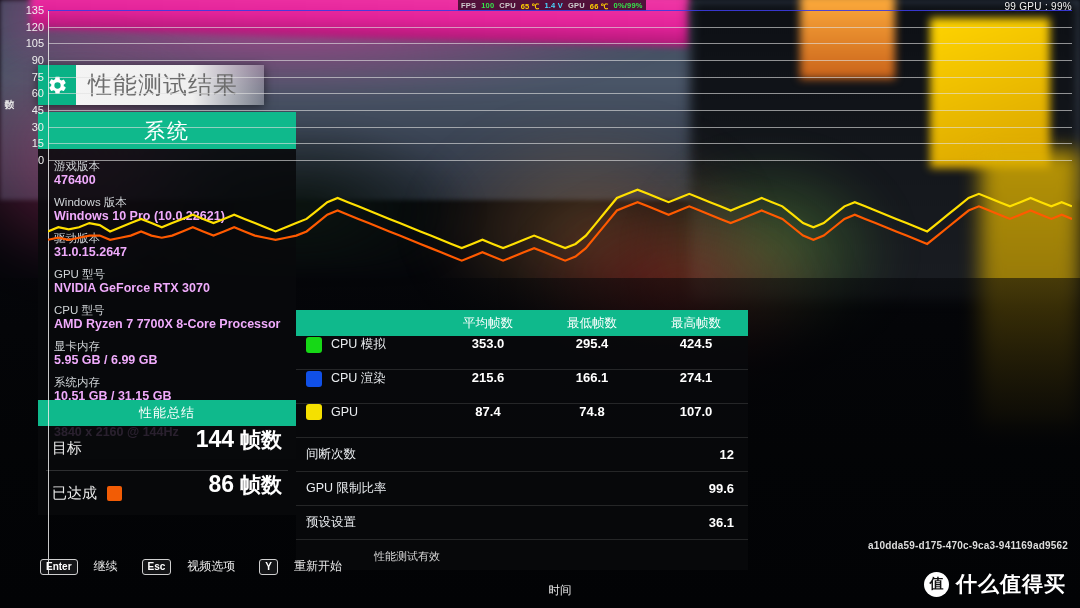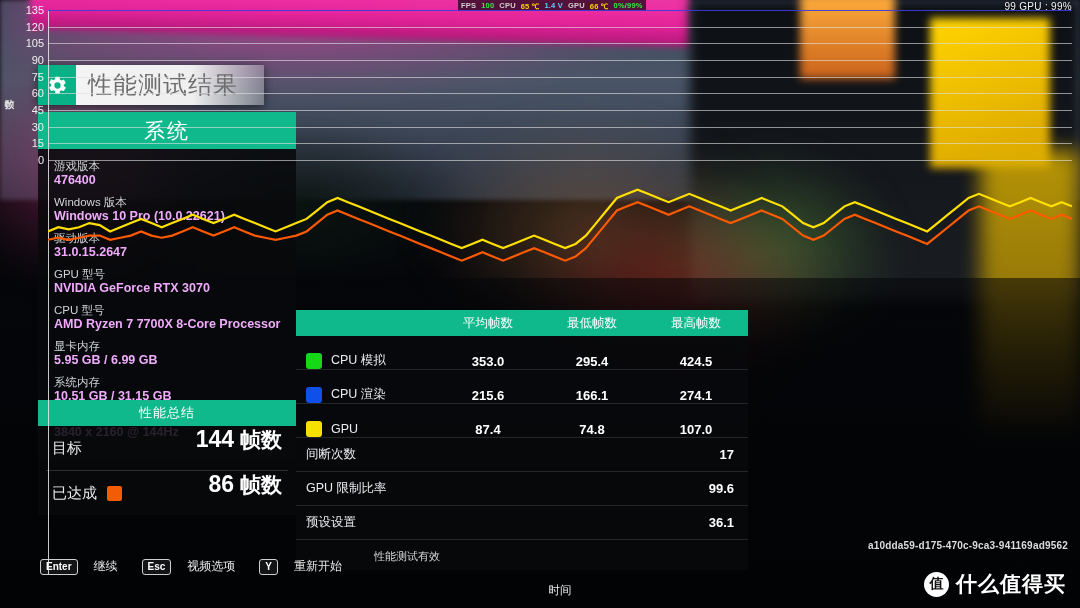--- a/index.html
+++ b/index.html
@@ -143,21 +143,21 @@
   .gl{position:absolute;left:0;right:0;height:1px;background:rgba(225,225,225,.62);}
   .axis-l{position:absolute;left:0;top:0;bottom:0;width:1px;background:rgba(235,235,235,.85);}
   .xlab{position:absolute;left:48px;right:8px;bottom:10px;text-align:center;font-size:11.5px;color:#efefef;}
 
   
   #stats-panel{left:296px;top:310px;width:452px;}
   #stats-panel .bar{height:26px;}
   .thead{display:flex;align-items:center;height:26px;}
   .thead .c0{width:140px;}
   .thead .c{flex:1;text-align:center;font-size:12.5px;}
-  .srow{display:flex;align-items:flex-end;height:33px;border-bottom:1px solid rgba(255,255,255,.12);}
+  .srow{display:flex;align-items:flex-start;height:33px;border-bottom:1px solid rgba(255,255,255,.12);}
   .srow .c0{width:140px;display:flex;align-items:center;gap:9px;padding-left:10px;box-sizing:border-box;}
   .srow .c{flex:1;text-align:center;font-size:13px;font-weight:bold;}
   .sq{width:16px;height:16px;border-radius:3px;}
   .sname{font-size:12.5px;color:#e9ecef;}
   .wrow{display:flex;align-items:center;height:33px;border-bottom:1px solid rgba(255,255,255,.12);
     padding:0 14px 0 10px;justify-content:space-between;}
   .wrow .wk{font-size:12.5px;color:#e9ecef;}
   .wrow .wv{font-size:13px;font-weight:bold;}
   .valid{font-size:11px;color:#d9d9d9;padding:9px 0 6px 78px;}
 
@@ -357,21 +357,21 @@
             <span class="sname">GPU</span>
           </div>
           <div class="c">87.4</div>
           <div class="c">74.8</div>
           <div class="c">107.0</div>
         </div>
       </div>
     <div id="stats-wide">
         <div class="wrow">
           <div class="wk">间断次数</div>
-          <div class="wv">17</div>
+          <div class="wv">12</div>
         </div>
         <div class="wrow">
           <div class="wk">GPU 限制比率</div>
           <div class="wv">99.6</div>
         </div>
         <div class="wrow">
           <div class="wk">预设设置</div>
           <div class="wv">36.1</div>
         </div>
       </div>

